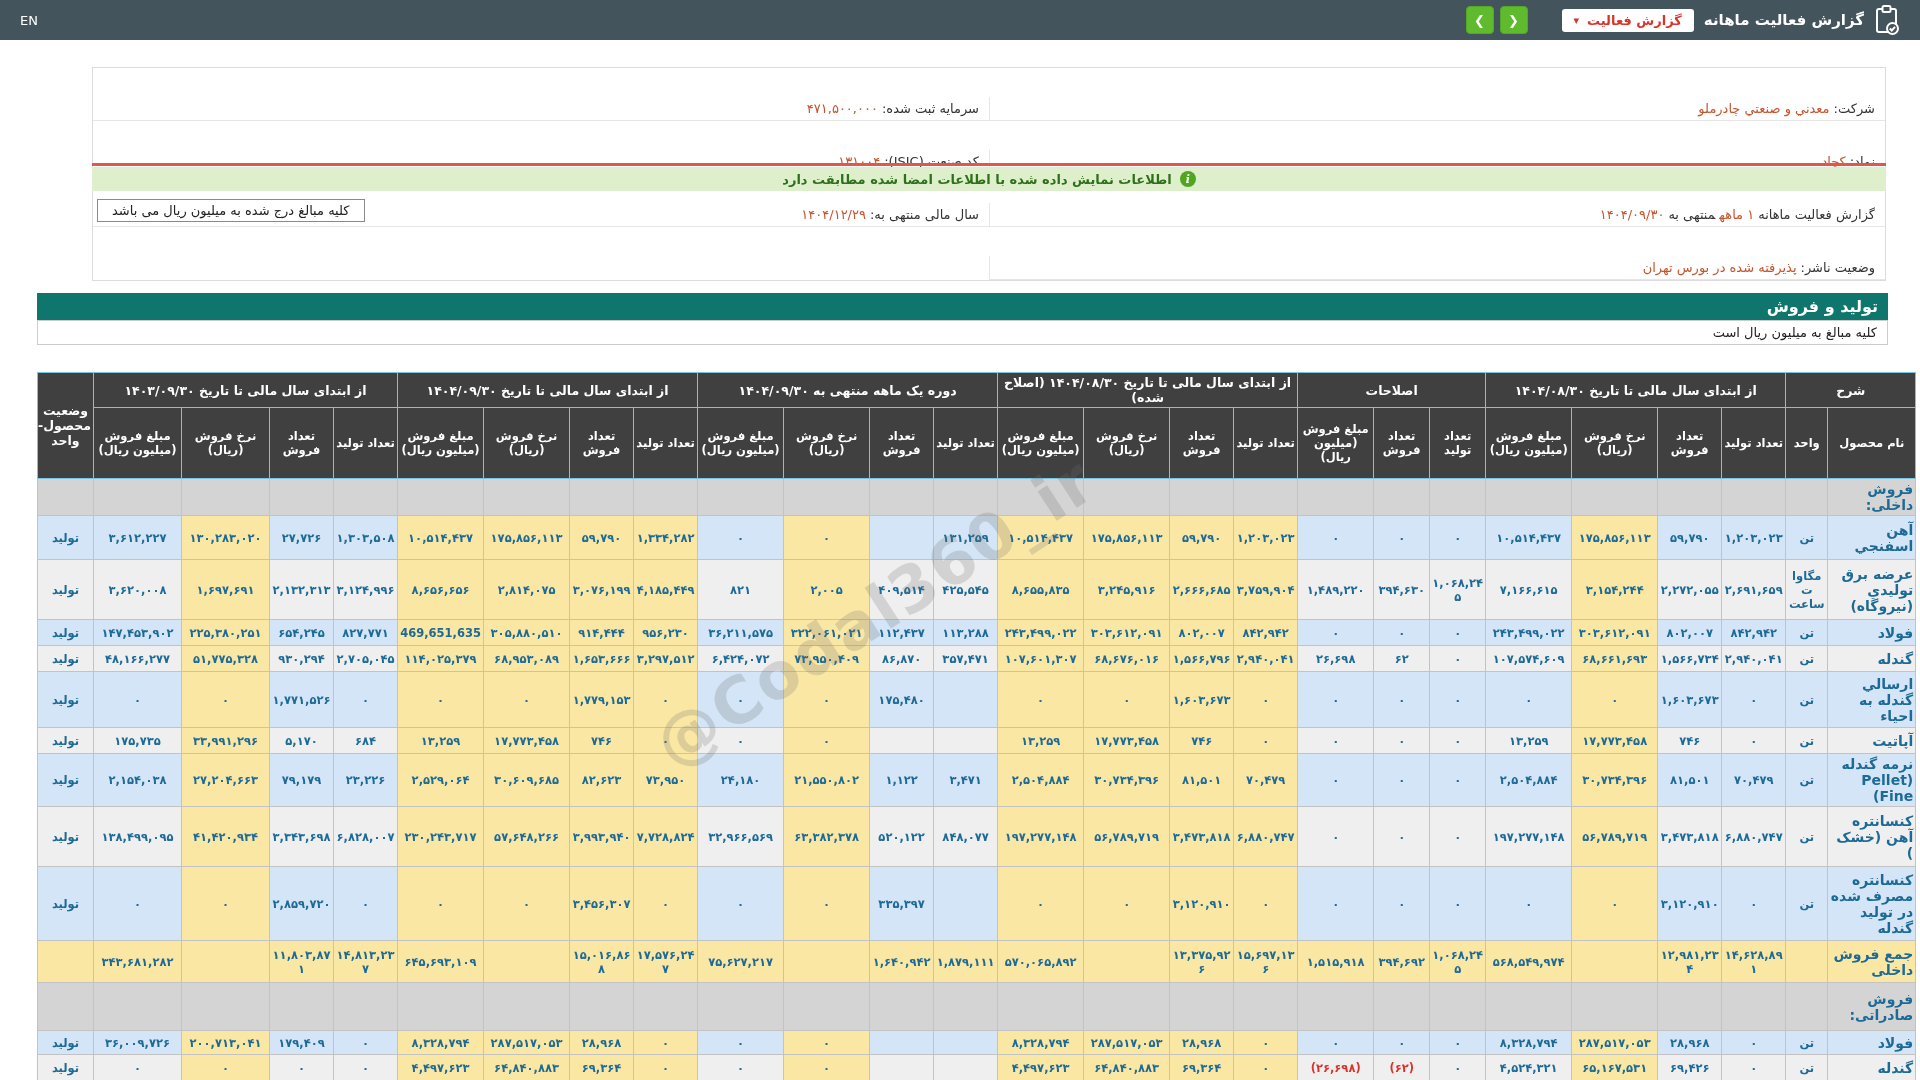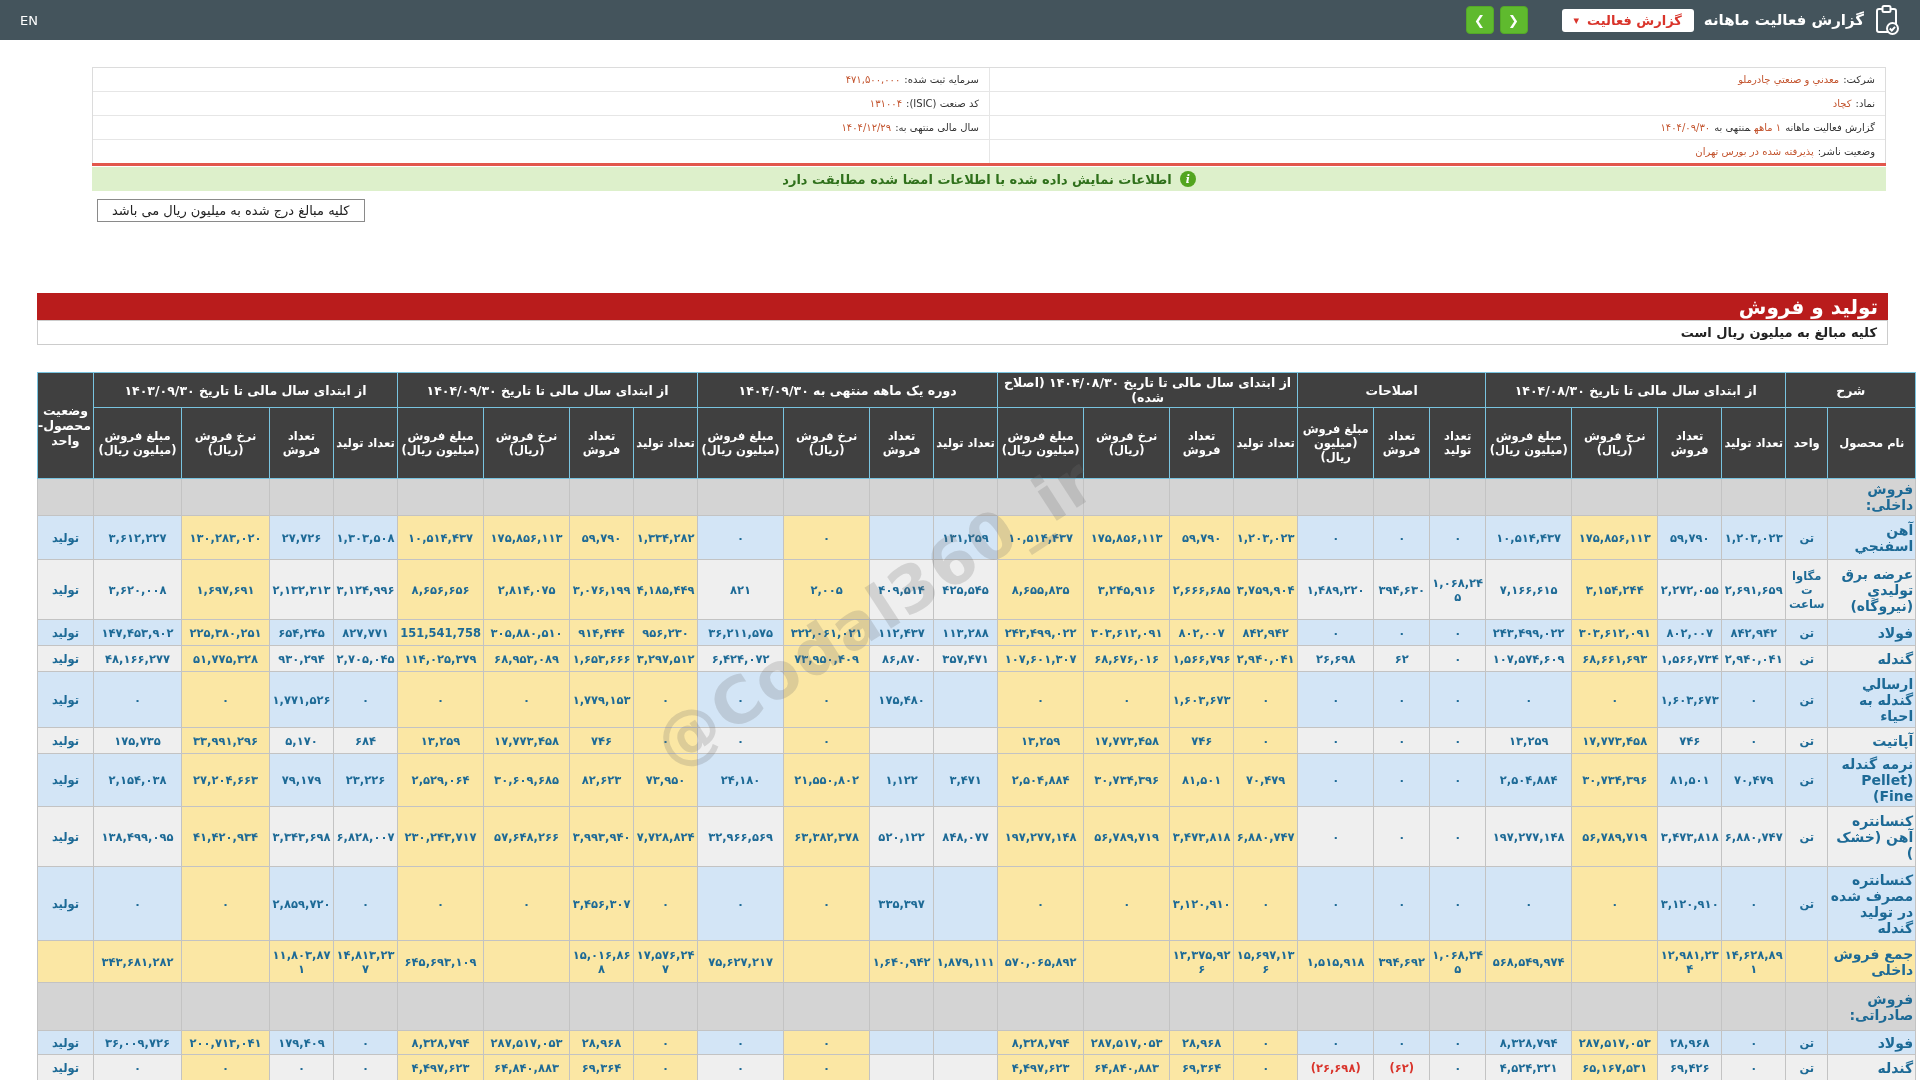--- a/index.html
+++ b/index.html
@@ -14,40 +14,40 @@
            font-weight:bold;font-size:13px;display:flex;align-items:center;justify-content:center;cursor:pointer;}
   .nav-btn + .nav-btn{margin-left:6px;}
   .dropdown{margin-left:34px;background:#fff;border-radius:3px;padding:4px 12px;color:#D9342B;font-size:13px;
             font-weight:bold;display:flex;align-items:center;gap:8px;direction:rtl;cursor:pointer;}
   .caret{font-size:11px;}
   .app-title{margin-left:10px;color:#fff;font-size:15px;font-weight:bold;}
   .clip-icon{margin-left:10px;width:26px;height:30px;position:relative;}
   
   .info-table{position:absolute;top:67px;left:92px;width:1794px;direction:rtl;
               display:grid;grid-template-columns:1fr 1fr;border:1px solid #dcdcdc;box-sizing:border-box;background:#fff;}
-  .info-cell{height:23px;line-height:23px;padding:0 10px;font-size:10px;border-bottom:1px solid #e6e6e6;
-             white-space:nowrap;overflow:hidden;}
+  .info-cell{height:23px;line-height:23px;padding:0 10px;font-size:13px;border-bottom:1px solid #e6e6e6;
+             white-space:nowrap;overflow:hidden;margin-top:29px;}
   .info-cell:nth-child(odd){border-left:1px solid #e6e6e6;}
   .info-cell .lbl{color:#333;}
   .info-cell .val{color:#C3542E;margin:0 4px;}
   .red-divider{position:absolute;top:163px;left:92px;width:1794px;height:3px;background:#E2574C;}
   .green-bar{position:absolute;top:167px;left:92px;width:1794px;height:24px;background:#DDF0CB;
              display:flex;align-items:center;justify-content:center;gap:8px;direction:rtl;
              color:#2F701B;font-size:13px;font-weight:bold;}
   .info-icon{width:16px;height:16px;border-radius:50%;background:#52A51F;color:#fff;font-size:11px;font-style:italic;
              display:flex;align-items:center;justify-content:center;font-weight:bold;font-family:"DejaVu Serif",serif;}
   .note-box{position:absolute;top:199px;left:97px;border:1px solid #8a8a8a;background:#fff;
             padding:3px 14px;font-size:13px;color:#222;direction:rtl;}
   
-  .section-bar{position:absolute;top:293px;left:37px;width:1851px;height:27px;background:#b91c1c;color:#fff;
+  .section-bar{position:absolute;top:293px;left:37px;width:1851px;height:27px;background:#0f766e;color:#fff;
                display:flex;align-items:center;direction:rtl;padding:0 10px;box-sizing:border-box;
-               font-size:20px;font-weight:bold;}
+               font-size:16px;font-weight:bold;}
   .subtitle-bar{position:absolute;top:320px;left:37px;width:1851px;height:25px;background:#fff;
                 border:1px solid #ccc;display:flex;align-items:center;direction:rtl;padding:0 10px;
-                box-sizing:border-box;font-size:13px;font-weight:bold;color:#222;}
+                box-sizing:border-box;font-size:13px;font-weight:normal;color:#222;}
   
   .main-table{position:absolute;top:372px;left:37px;width:1851px;border-collapse:collapse;direction:rtl;
               table-layout:fixed;font-size:11.5px;font-weight:bold;color:#1D6A96;}
   .main-table th{background:#404040;color:#fff;border:1px solid #79c4e0;padding:2px 2px;vertical-align:middle;}
   .main-table th.gh{font-size:12.5px;height:22px;}
   .main-table th.sh{font-size:11.5px;height:66px;}
   .main-table td{border:1px solid #c3c3c3;text-align:center;padding:2px 2px;vertical-align:middle;
                  overflow:hidden;word-wrap:break-word;}
   .main-table td.name-cell{text-align:right;padding-right:2px;font-size:14px;}
   td.cb{background:#D3E5F6;}
@@ -275,21 +275,21 @@
         <td class="cy">۸۰۲,۰۰۷</td>
         <td class="cy">۳۰۳,۶۱۲,۰۹۱</td>
         <td class="cy">۲۴۳,۴۹۹,۰۲۲</td>
         <td class="cb">۱۱۳,۲۸۸</td>
         <td class="cb">۱۱۲,۴۳۷</td>
         <td class="cy">۳۲۲,۰۶۱,۰۲۱</td>
         <td class="cb">۳۶,۲۱۱,۵۷۵</td>
         <td class="cy">۹۵۶,۲۳۰</td>
         <td class="cy">۹۱۴,۴۴۴</td>
         <td class="cy">۳۰۵,۸۸۰,۵۱۰</td>
-        <td class="cy">151,541,758</td>
+        <td class="cy">469,651,635</td>
         <td class="cb">۸۲۷,۷۷۱</td>
         <td class="cb">۶۵۴,۲۴۵</td>
         <td class="cy">۲۲۵,۳۸۰,۲۵۱</td>
         <td class="cb">۱۴۷,۴۵۳,۹۰۲</td>
         <td class="cb">تولید</td>
       </tr>
       <tr class="data-row" style="height: 26px;">
         <td class="name-cell cg">گندله</td>
         <td class="cg">تن</td>
         <td class="cg">۲,۹۴۰,۰۴۱</td>

